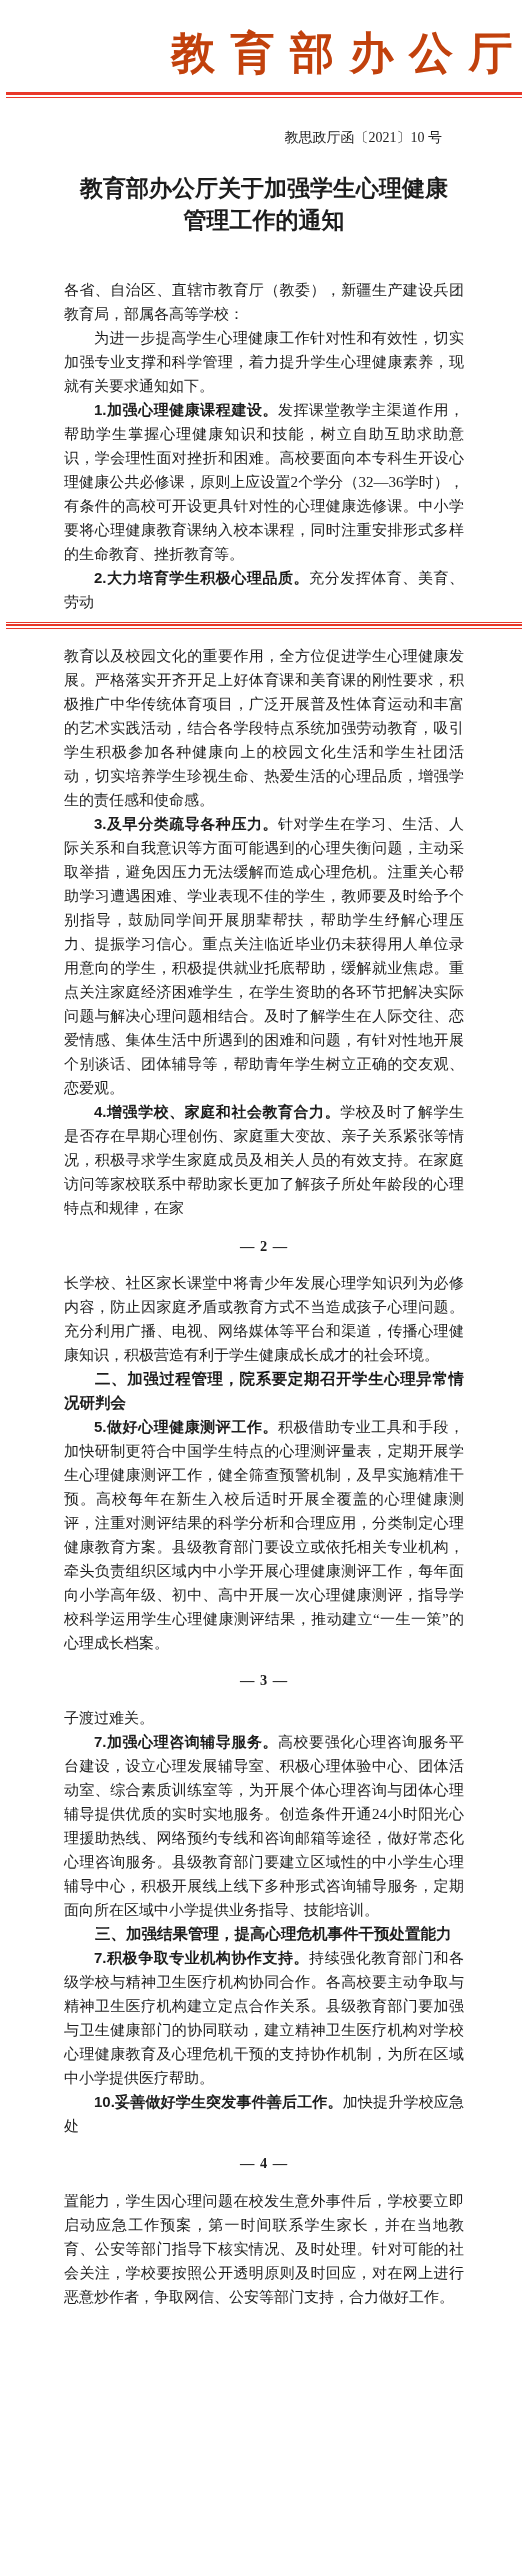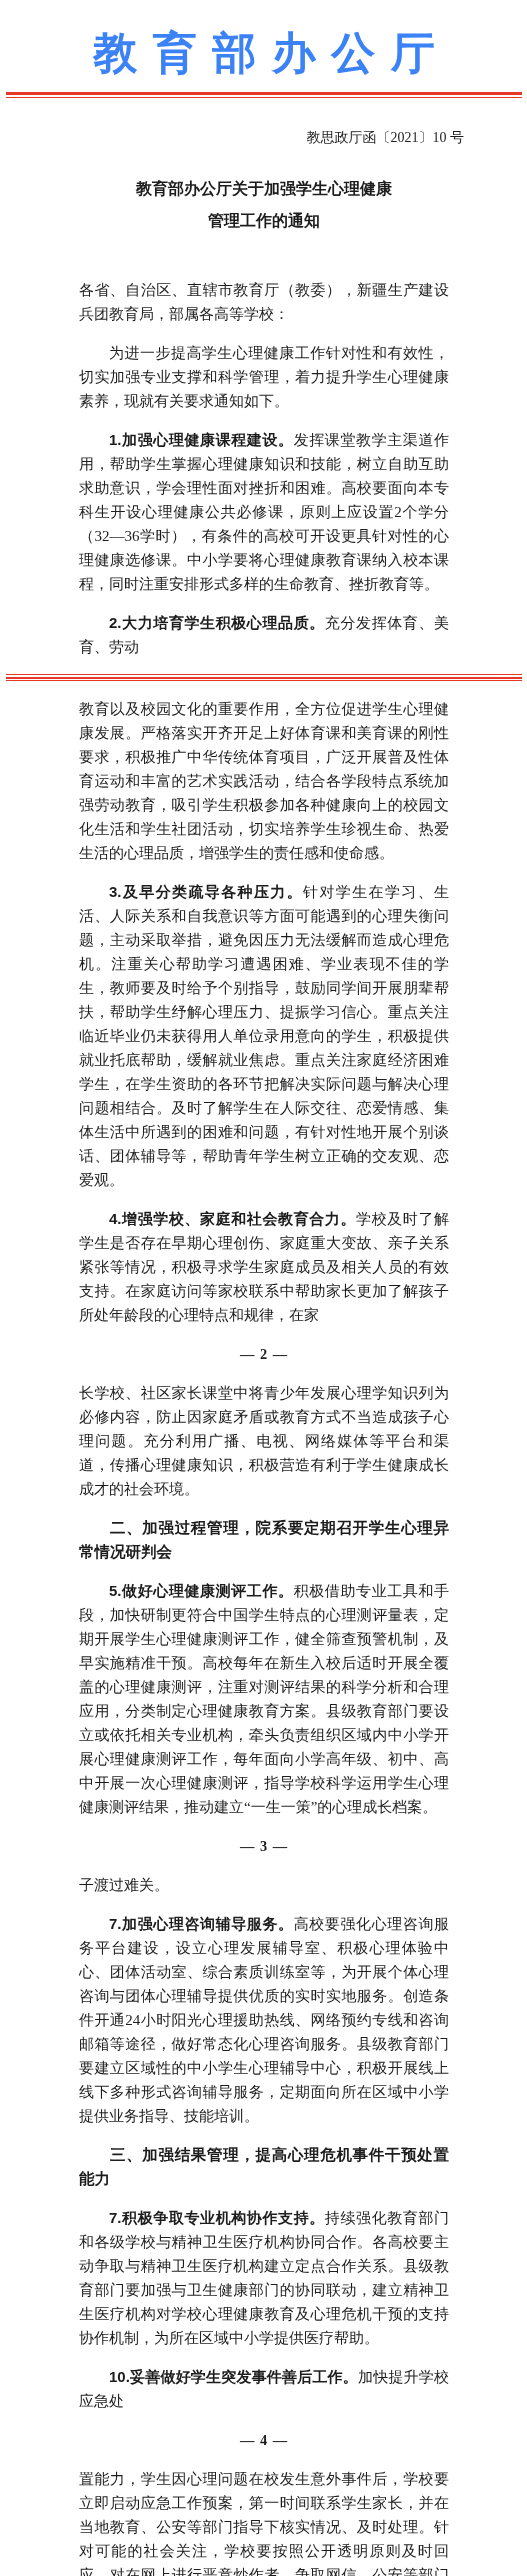--- a/index.html
+++ b/index.html
@@ -2,35 +2,35 @@
 <html style="font-size:8.2px"><head>
 <meta charset="utf-8">
 <style>
   html, body { margin: 0; padding: 0; background: #ffffff; }
   .page {
     width: 528px; height: 3735px; margin: 0 auto; overflow: hidden;
     background: #ffffff; color: #1d1d1d; position: relative;
     font-family: "Liberation Serif", "DejaVu Serif", serif;
   }
   .agency {
-    padding-top: 28px; text-align: center; color: #3b82f6;
+    padding-top: 28px; text-align: right; color: #c2410c;
     font-size: 44px; font-weight: bold; letter-spacing: 15.5px; text-indent: 15.5px;
     line-height: 1.18; white-space: nowrap;
   }
   .red-rule {
     margin: 12.4px 6.2px 0; height: 2.1px;
     border-top: 3.1px solid #e8382a; border-bottom: 1px solid #e8382a;
   }
-  .doc-number { margin-top: 31px; padding-right: 64px; text-align: right; font-size: 14px; }
-  .title { margin-top: 26px; text-align: center; font-weight: bold; font-size: 16px; line-height: 32px; }
+  .doc-number { margin-top: 31px; padding-right: 86px; text-align: right; font-size: 14px; }
+  .title { margin-top: 26px; text-align: center; font-weight: bold; font-size: 23px; line-height: 32px; }
   .body {
     margin-top: 41px; padding: 0 64px; font-size: 15px; line-height: 24px;
     text-align: justify; text-justify: inter-ideograph;
   }
-  .body p { margin: 15px; }
+  .body p { margin: 0; }
   p.para, p.item, p.heading { text-indent: 2em; }
   p.cont, p.salutation { text-indent: 0; }
   p.heading {
     font-weight: bold; font-size: 15.5px;
     font-family: "Liberation Sans", "DejaVu Sans", sans-serif;
   }
   .lead { font-weight: bold; font-family: "Liberation Sans", "DejaVu Sans", sans-serif; }
   .page-marker {
     text-align: center; font-size: 14.4px; margin: 13.4px 0; text-indent: 0;
     font-weight: bold; letter-spacing: 1px;

